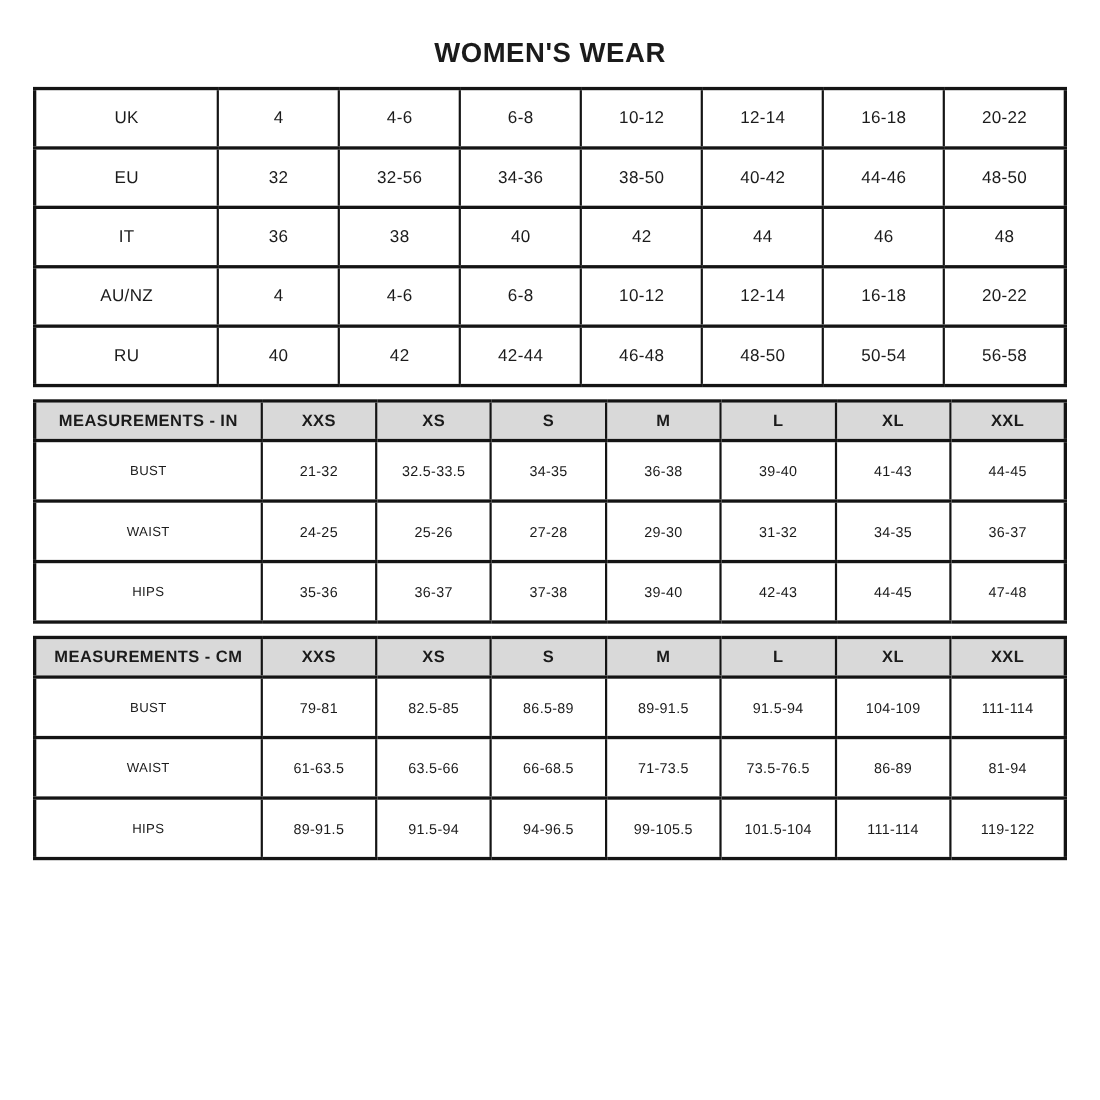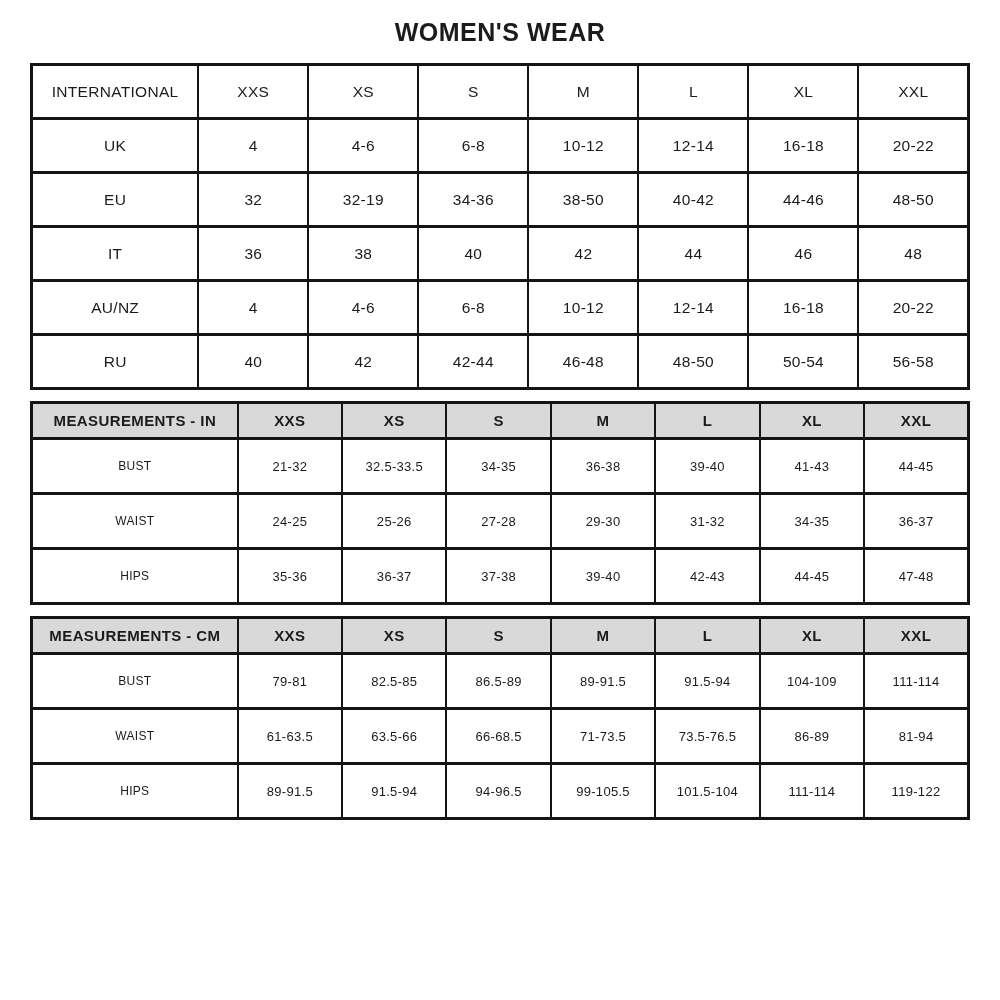--- a/index.html
+++ b/index.html
@@ -9,21 +9,21 @@
     font-family: "Liberation Sans", sans-serif;
     color: #1b1b1b;
   }
   .page { padding: 10px 30px 12px; }
   .page-title {
     text-align: center;
     font-size: 25px;
     font-weight: 700;
     letter-spacing: 0.5px;
     color: #1b1b1b;
-    margin: 8px 0 16px;
+    margin: 24px 0 16px;
   }
   table.tbl {
     width: 940px;
     border-collapse: collapse;
     table-layout: fixed;
     margin: 0 0 11px 0;
     border: 3px solid #141414;
   }
   table.tbl td {
     border-style: solid;
@@ -68,44 +68,34 @@
       <col style="width:17.8%">
       <col style="width:11.743%">
         <col style="width:11.743%">
         <col style="width:11.743%">
       <col style="width:11.743%">
         <col style="width:11.743%">
         <col style="width:11.743%">
         <col style="width:11.742%">
     </colgroup>
     <tbody>
-    <tr class="hdr">
-      <td>INTERNATIONAL</td>
-      <td>XXS</td>
-      <td>XS</td>
-      <td>S</td>
-      <td>M</td>
-      <td>L</td>
-      <td>XL</td>
-      <td>XXL</td>
-    </tr>
     <tr class="data">
       <td class="rowlabel">UK</td>
       <td>4</td>
       <td>4-6</td>
       <td>6-8</td>
       <td>10-12</td>
       <td>12-14</td>
       <td>16-18</td>
       <td>20-22</td>
     </tr>
     <tr class="data">
       <td class="rowlabel">EU</td>
       <td>32</td>
-      <td>32-19</td>
+      <td>32-56</td>
       <td>34-36</td>
       <td>38-50</td>
       <td>40-42</td>
       <td>44-46</td>
       <td>48-50</td>
     </tr>
     <tr class="data">
       <td class="rowlabel">IT</td>
       <td>36</td>
       <td>38</td>

